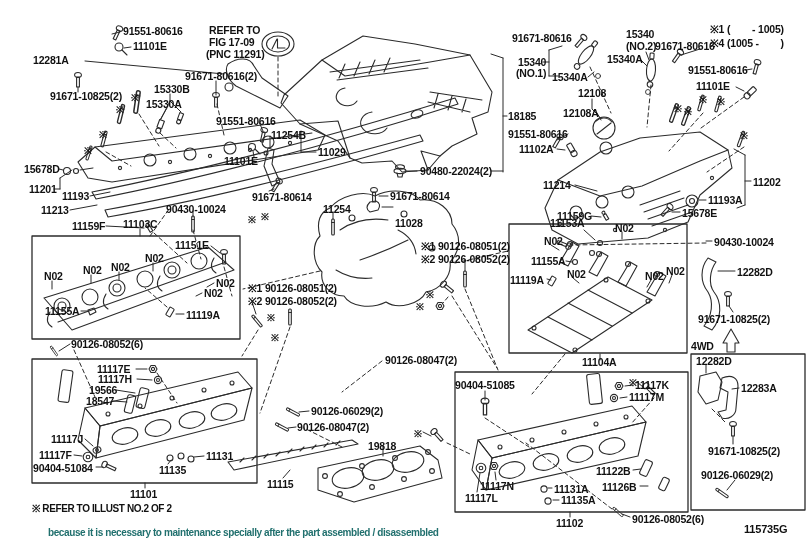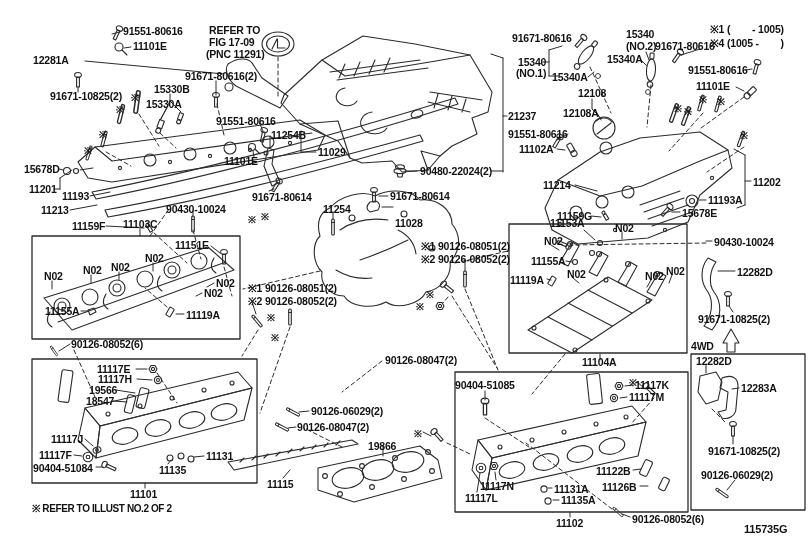--- a/index.html
+++ b/index.html
@@ -410,21 +410,21 @@
 <div class="lbl" style="left:209px;top:37px">FIG 17-09</div>
 <div class="lbl" style="left:206px;top:49px">(PNC 11291)</div>
 <div class="lbl" style="left:185px;top:71px">91671-80616(2)</div>
 <div class="lbl" style="left:154px;top:84px">15330B</div>
 <div class="lbl" style="left:146px;top:99px">15330A</div>
 <div class="lbl" style="left:216px;top:116px">91551-80616</div>
 <div class="lbl" style="left:271px;top:130px">11254B</div>
 <div class="lbl" style="left:224px;top:156px">11101E</div>
 <div class="lbl" style="left:318px;top:147px">11029</div>
 <div class="lbl" style="left:420px;top:166px">90480-22024(2)</div>
-<div class="lbl" style="left:508px;top:111px">21237</div>
+<div class="lbl" style="left:508px;top:111px">18185</div>
 <div class="lbl" style="left:24px;top:164px">15678D</div>
 <div class="lbl" style="left:29px;top:184px">11201</div>
 <div class="lbl" style="left:62px;top:191px">11193</div>
 <div class="lbl" style="left:41px;top:205px">11213</div>
 <div class="lbl" style="left:166px;top:204px">90430-10024</div>
 <div class="lbl" style="left:72px;top:221px">11159F</div>
 <div class="lbl" style="left:123px;top:219px">11103C</div>
 <div class="lbl" style="left:175px;top:240px">11151E</div>
 <div class="lbl" style="left:44px;top:271px">N02</div>
 <div class="lbl" style="left:83px;top:265px">N02</div>
@@ -439,21 +439,21 @@
 <div class="lbl" style="left:248px;top:296px">※2 90126-08052(2)</div>
 <div class="lbl" style="left:421px;top:241px">※1 90126-08051(2)</div>
 <div class="lbl" style="left:421px;top:254px">※2 90126-08052(2)</div>
 <div class="lbl" style="left:252px;top:192px">91671-80614</div>
 <div class="lbl" style="left:390px;top:191px">91671-80614</div>
 <div class="lbl" style="left:395px;top:218px">11028</div>
 <div class="lbl" style="left:323px;top:204px">11254</div>
 <div class="lbl" style="left:311px;top:406px">90126-06029(2)</div>
 <div class="lbl" style="left:297px;top:422px">90126-08047(2)</div>
 <div class="lbl" style="left:385px;top:355px">90126-08047(2)</div>
-<div class="lbl" style="left:368px;top:441px">19866</div>
+<div class="lbl" style="left:368px;top:441px">19818</div>
 <div class="lbl" style="left:267px;top:479px">11115</div>
 <div class="lbl" style="left:455px;top:380px">90404-51085</div>
 <div class="lbl" style="left:582px;top:357px">11104A</div>
 <div class="lbl" style="left:635px;top:380px">11117K</div>
 <div class="lbl" style="left:629px;top:392px">11117M</div>
 <div class="lbl" style="left:512px;top:33px">91671-80616</div>
 <div class="lbl" style="left:518px;top:57px">15340</div>
 <div class="lbl" style="left:516px;top:68px">(NO.1)</div>
 <div class="lbl" style="left:552px;top:72px">15340A</div>
 <div class="lbl" style="left:626px;top:29px">15340</div>
@@ -503,14 +503,15 @@
 <div class="lbl" style="left:159px;top:465px">11135</div>
 <div class="lbl" style="left:51px;top:434px">11117J</div>
 <div class="lbl" style="left:39px;top:450px">11117F</div>
 <div class="lbl" style="left:33px;top:463px">90404-51084</div>
 <div class="lbl" style="left:97px;top:364px">11117E</div>
 <div class="lbl" style="left:98px;top:374px">11117H</div>
 <div class="lbl" style="left:89px;top:385px">19566</div>
 <div class="lbl" style="left:86px;top:396px">18547</div>
 
 <div class="lbl ft" style="left:32px;top:503px">※ REFER TO ILLUST NO.2 OF 2</div>
+<div class="lbl ft teal" style="left:48px;top:527px">because it is necessary to maintenance specially after the part assembled / disassembled</div>
 
 </div>
 
 </body></html>

